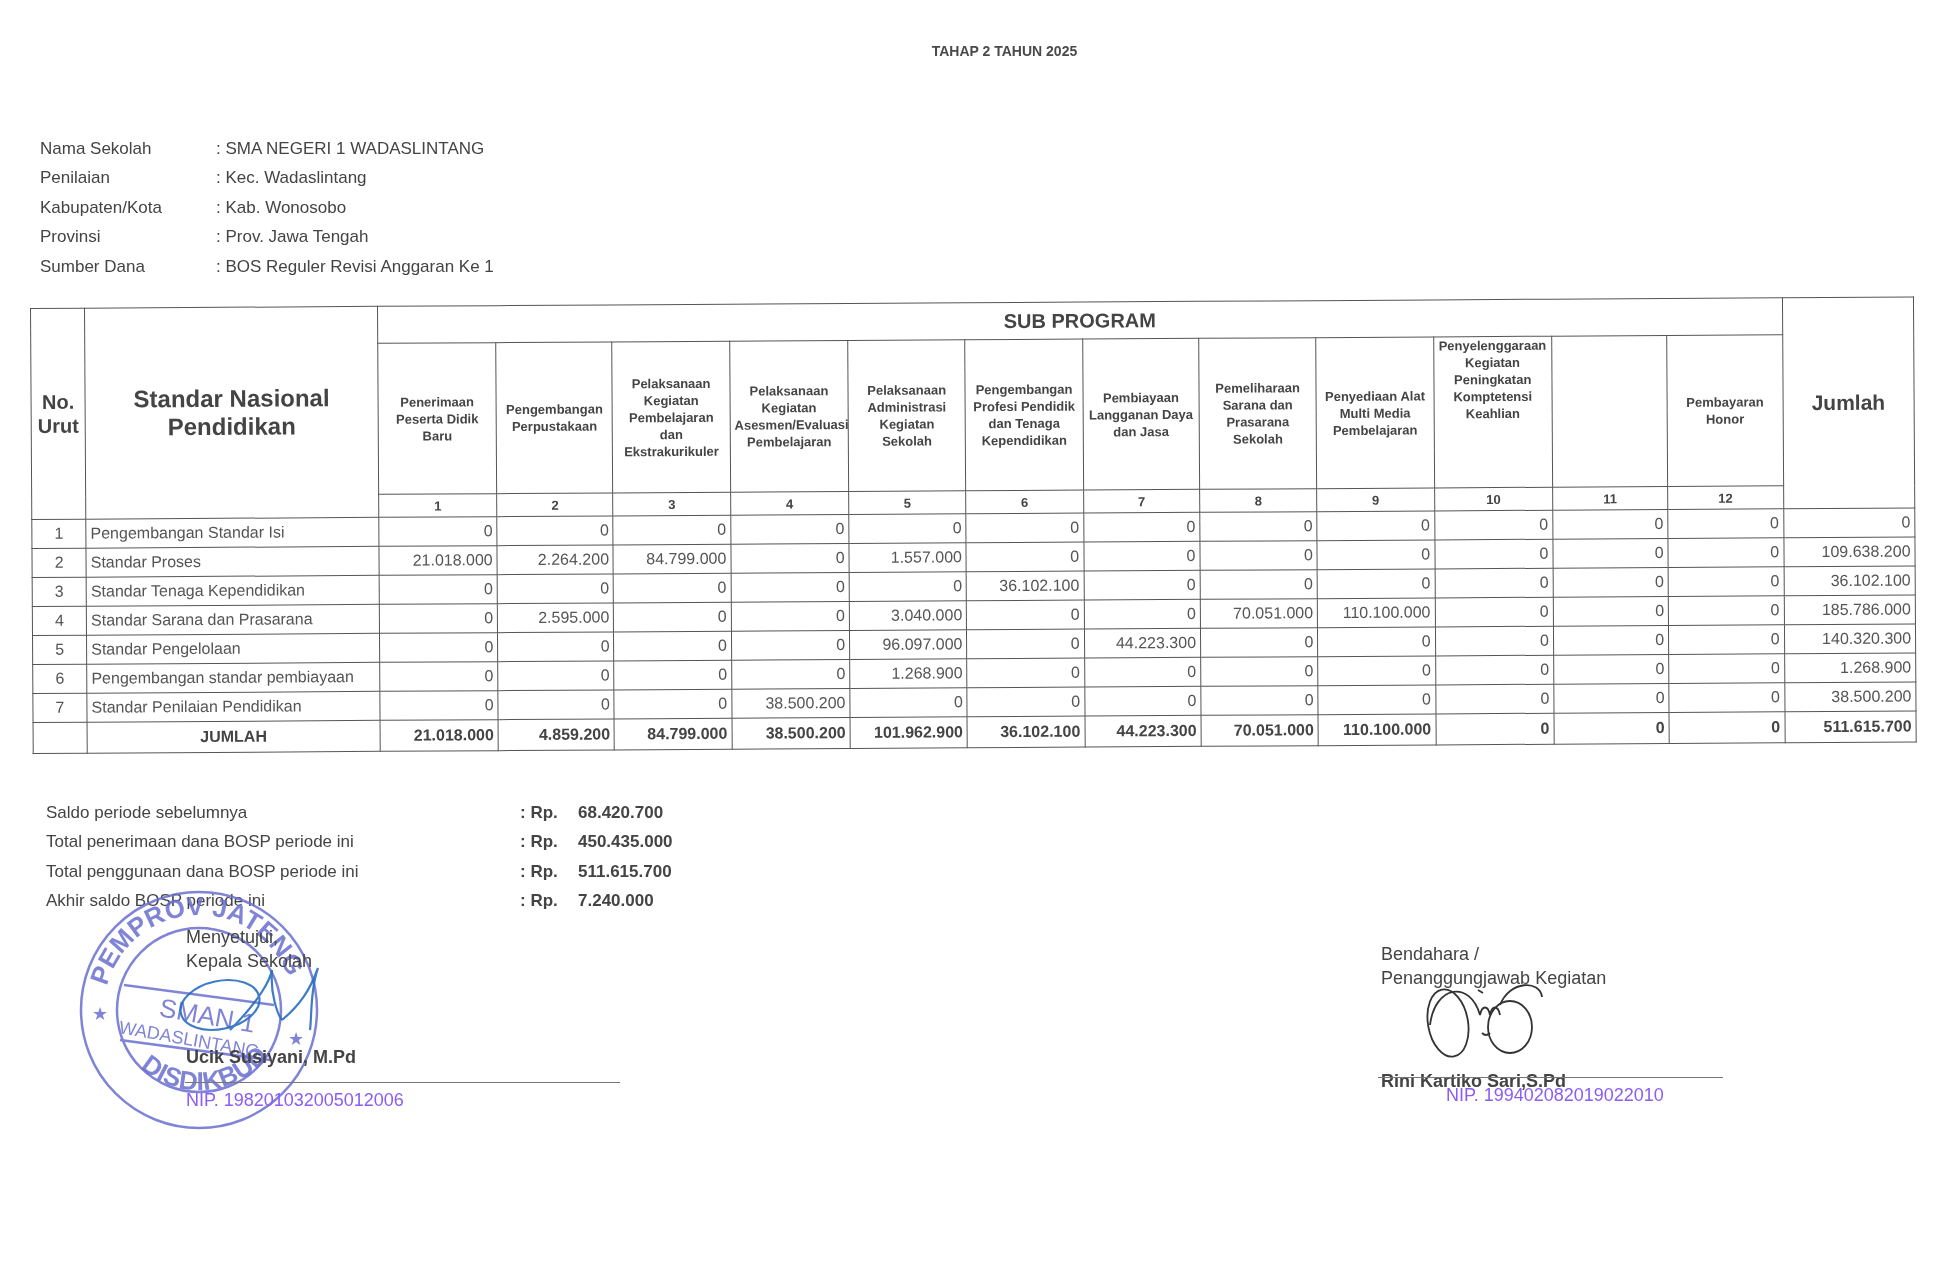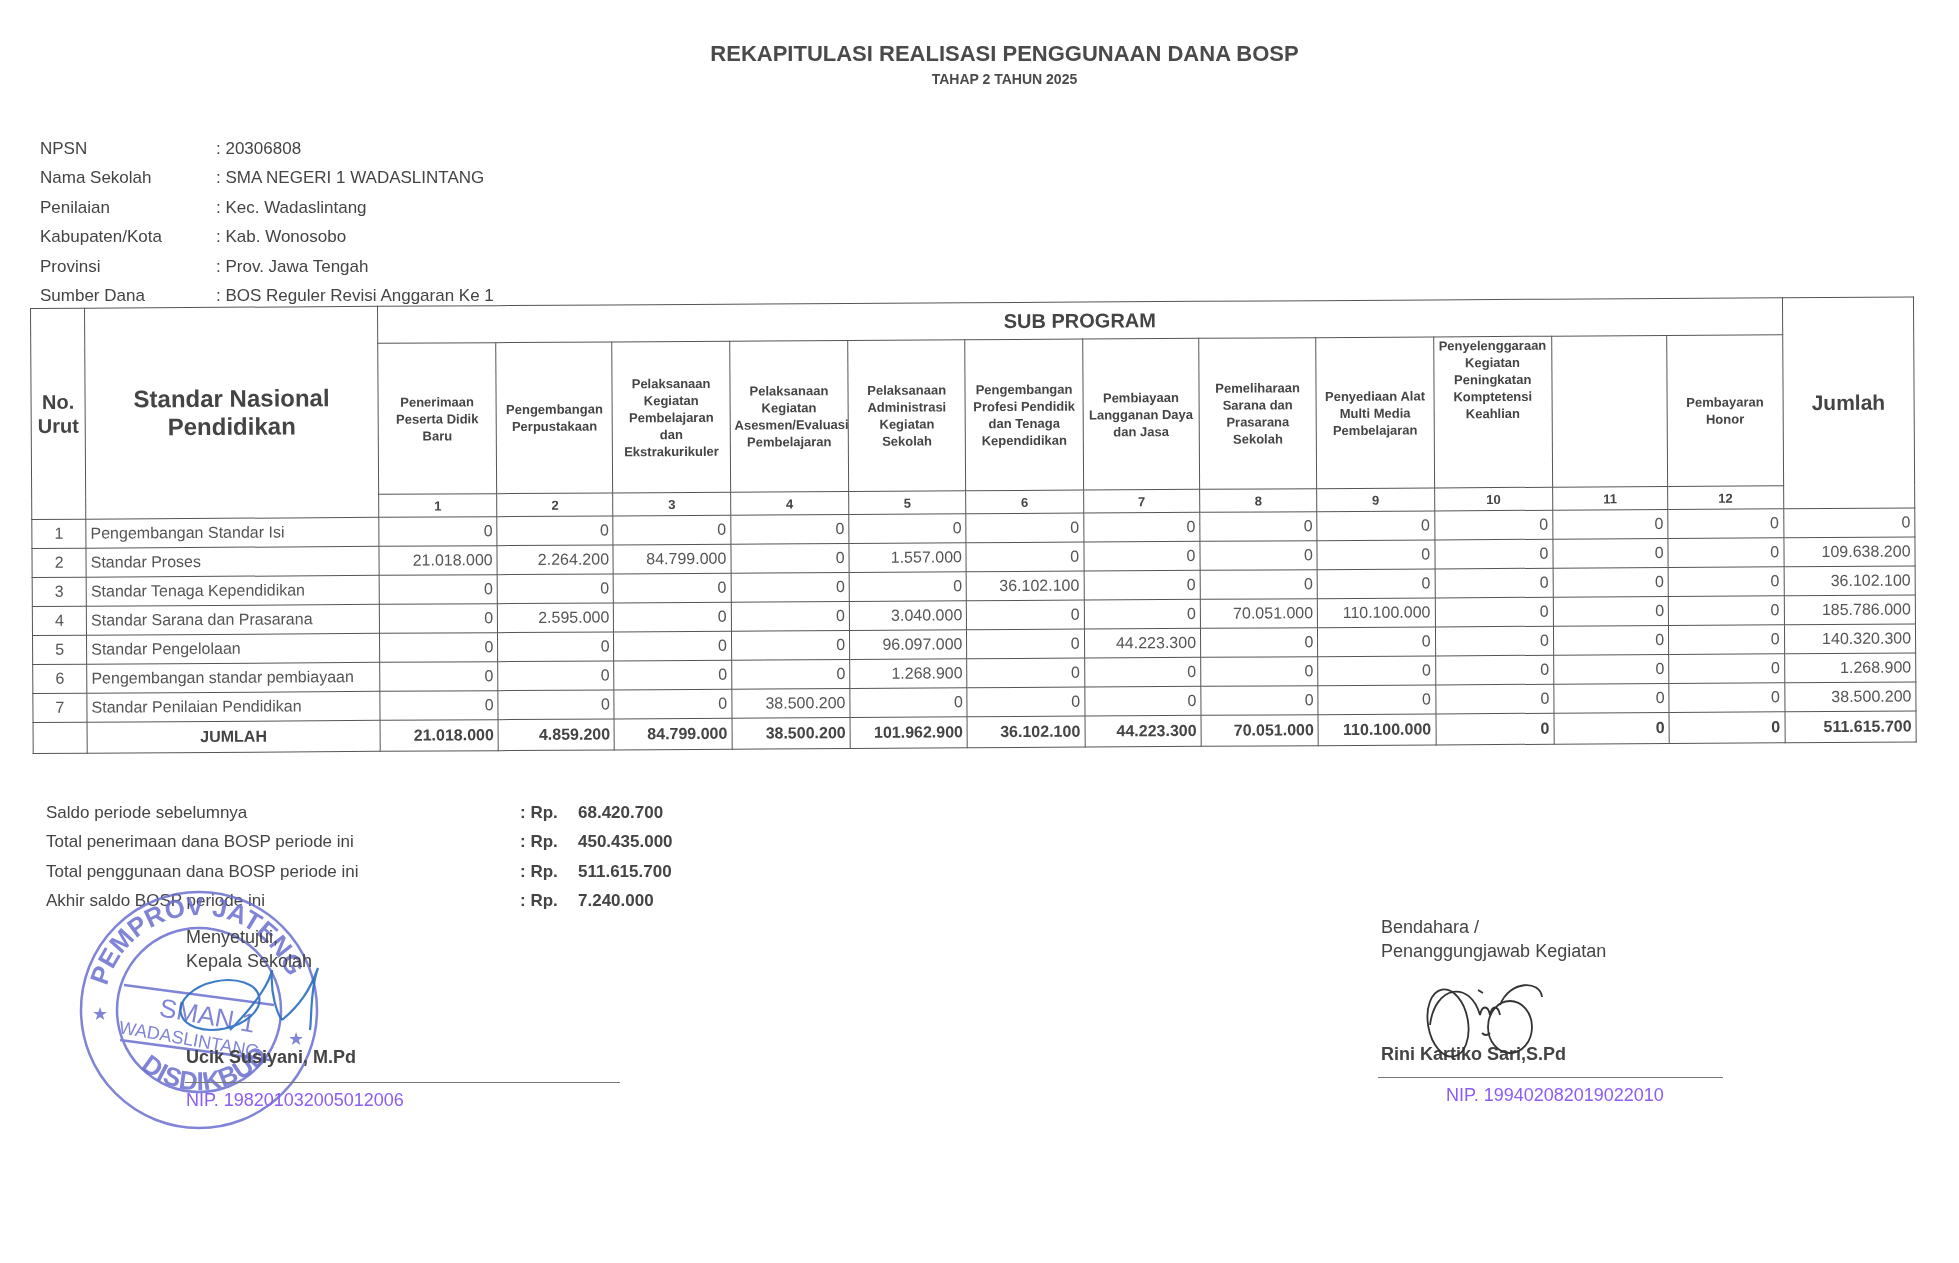--- a/index.html
+++ b/index.html
@@ -38,43 +38,38 @@
   tr.total td { font-weight: bold; color: #444; height: 30px; }
   tr.total td.label { text-align: center; }
 
   .summary { position: absolute; left: 46px; top: 782px; font-size: 17px; color: #444; margin-top: 16px; }
   .sum-row { display: flex; height: 29.5px; align-items: center; }
   .sum-label { width: 474px; }
   .sum-prefix { font-weight: bold; width: 58px; }
   .sum-value { font-weight: bold; }
 
   .sign-left { position: absolute; left: 186px; top: 925px; font-size: 18px; color: #444; }
-  .sign-right { position: absolute; left: 1381px; top: 915px; font-size: 18px; color: #444; }
+  .sign-right { position: absolute; left: 1381px; top: 942px; font-size: 18px; color: #444; }
   .sign-line { line-height: 24px; }
   .signer { font-weight: bold; }
   .rule { position: absolute; height: 0; border-top: 1.5px solid #777; }
   .nip { position: absolute; font-size: 18px; color: #8b5cf6; }
 
   .stamp { position: absolute; left: 74px; top: 885px; width: 250px; height: 250px; }
   .sig-left { position: absolute; left: 160px; top: 960px; width: 180px; height: 80px; }
   .sig-right { position: absolute; left: 1420px; top: 975px; width: 130px; height: 90px; }
 </style>
 </head>
 <body>
 
 <div class="title-block">
-  <div class="title-main">REKAPITULASI REALISASI PENGGUNAAN DANA BOSP</div>
   <div class="title-sub2">TAHAP 2 TAHUN 2025</div>
 </div>
 
 <div class="info">
-  <div class="info-row">
-      <span class="info-label">NPSN</span>
-      <span class="info-value">: 20306808</span>
-    </div>
   <div class="info-row">
       <span class="info-label">Nama Sekolah</span>
       <span class="info-value">: SMA NEGERI 1 WADASLINTANG</span>
     </div>
   <div class="info-row">
       <span class="info-label">Penilaian</span>
       <span class="info-value">: Kec. Wadaslintang</span>
     </div>
   <div class="info-row">
       <span class="info-label">Kabupaten/Kota</span>

